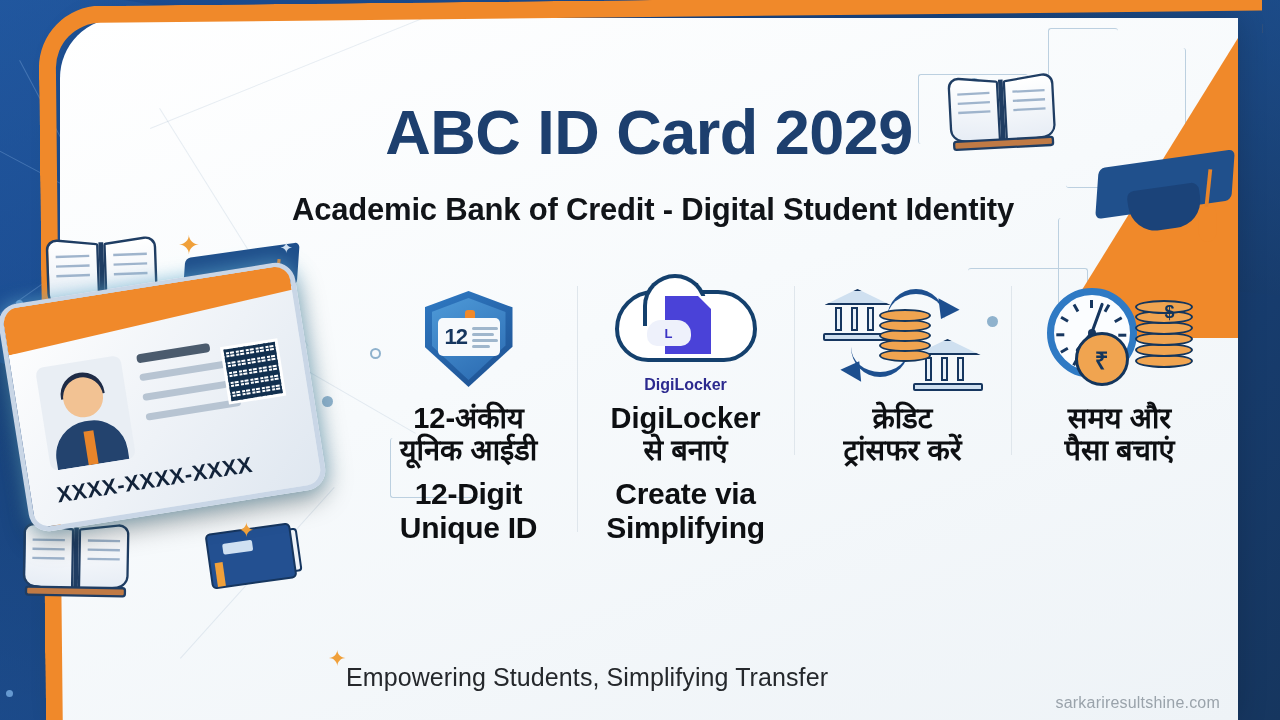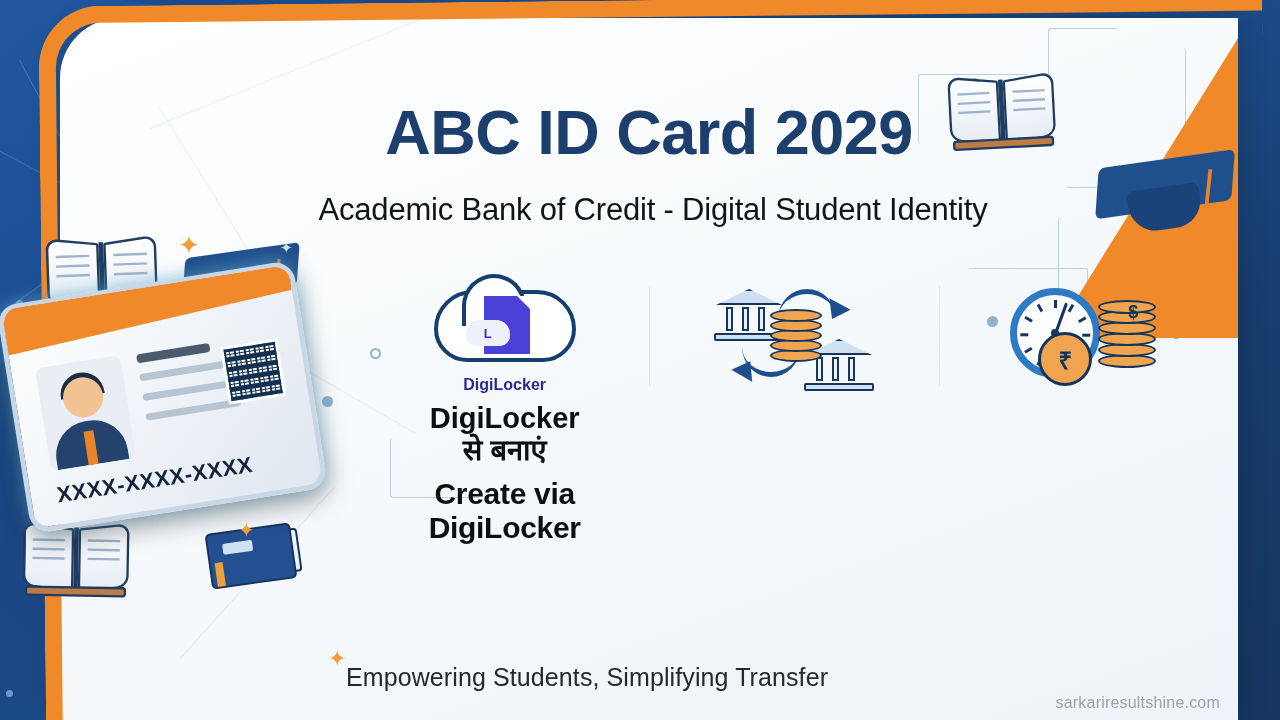--- a/index.html
+++ b/index.html
@@ -68,21 +68,21 @@
   .tnode.hollow { background:transparent; border:2.2px solid #8fb2cd; }
 
   
   #title {
     position:absolute; left:0; right:0; top:78px; text-align:center;
     font-size: 63px; font-weight: 800; color:#1d3f6e;
     letter-spacing:-0.5px; white-space:nowrap;
   }
   #subtitle {
     position:absolute; left:0; right:0; top:174px; text-align:center;
-    font-size: 31px; font-weight: 400; color:#111418;
+    font-size: 31px; font-weight: 700; color:#111418;
     letter-spacing:-0.2px; white-space:nowrap;margin-left:8px;
   }
 
   
   #features {
     position:absolute; left:300px; right:10px; top:262px; height:360px;
     display:flex; align-items:flex-start;
   }
   .feature { flex:1 1 0; position:relative; text-align:center; padding:0 4px; }
   .feature + .feature::before {
@@ -316,34 +316,56 @@
         <div class="base"></div>
       <div class="tassel-line"></div>
         <div class="tassel"></div>
     </div>
 
     <div id="title">ABC ID Card 2029</div>
     <div id="subtitle">Academic Bank of Credit - Digital Student Identity</div>
 
     <div id="features">
 
+      <div class="feature">
+        <div class="ficon">
+          <div class="shield">
+            <div class="outer"></div>
+              <div class="inner"></div>
+            <div class="clip"></div>
+            <div class="badge">
+              <span class="num">12</span>
+              <span class="bars">
+                  <i style="width:26px"></i>
+                  <i style="width:22px"></i>
+                  <i style="width:26px"></i>
+                  <i style="width:18px"></i>
+                </span>
+            </div>
+          </div>
+        </div>
+        <div class="fhi">12-अंकीय
+यूनिक आईडी</div>
+        <div class="fen">12-Digit
+Unique ID</div>
+      </div>
 
       <div class="feature">
         <div class="ficon">
           <div class="dl">
             <div class="cloud"></div>
             <div class="doc"></div>
             <div class="sub">L</div>
             <div class="wm">DigiLocker</div>
           </div>
         </div>
         <div class="fhi">DigiLocker
 से बनाएं</div>
         <div class="fen">Create via
-DigiLocker</div>
+Simplifying</div>
       </div>
 
       <div class="feature">
         <div class="ficon">
           <div class="tc">
             <div class="bank" style="left:0;top:2px;">
               <div class="roof"></div>
               <div class="pill" style="left:10px"></div>
                 <div class="pill" style="left:26px"></div>
                 <div class="pill" style="left:42px"></div>
@@ -362,20 +384,22 @@
             <div class="arrowhead" style="left:18px;bottom:14px;transform:rotate(-150deg);"></div>
             <div class="coins">
               <i style="top:40px"></i>
                 <i style="top:30px"></i>
                 <i style="top:20px"></i>
                 <i style="top:10px"></i>
                 <i style="top:0"></i>
             </div>
           </div>
         </div>
+        <div class="fhi">क्रेडिट
+ट्रांसफर करें</div>
       </div>
 
       <div class="feature">
         <div class="ficon">
           <div class="tm">
             <div class="clock">
               <div class="tick" style="transform:rotate(0deg)"></div>
               <div class="tick" style="transform:rotate(30deg)"></div>
               <div class="tick" style="transform:rotate(60deg)"></div>
               <div class="tick" style="transform:rotate(90deg)"></div>
@@ -396,20 +420,22 @@
                 <i style="top:43px"></i>
                 <i style="top:32px"></i>
               <i style="top:21px"></i>
                 <i style="top:10px"></i>
                 <i style="top:0"></i>
             </div>
             <div class="dollar">$</div>
             <div class="bigcoin">₹</div>
           </div>
         </div>
+        <div class="fhi">समय और
+पैसा बचाएं</div>
       </div>
 
     </div>
 
     <div id="tagline">Empowering Students, Simplifying Transfer</div>
     <div id="watermark">sarkariresultshine.com</div>
 
   </div>
 
   <div id="orange-edge"></div>

